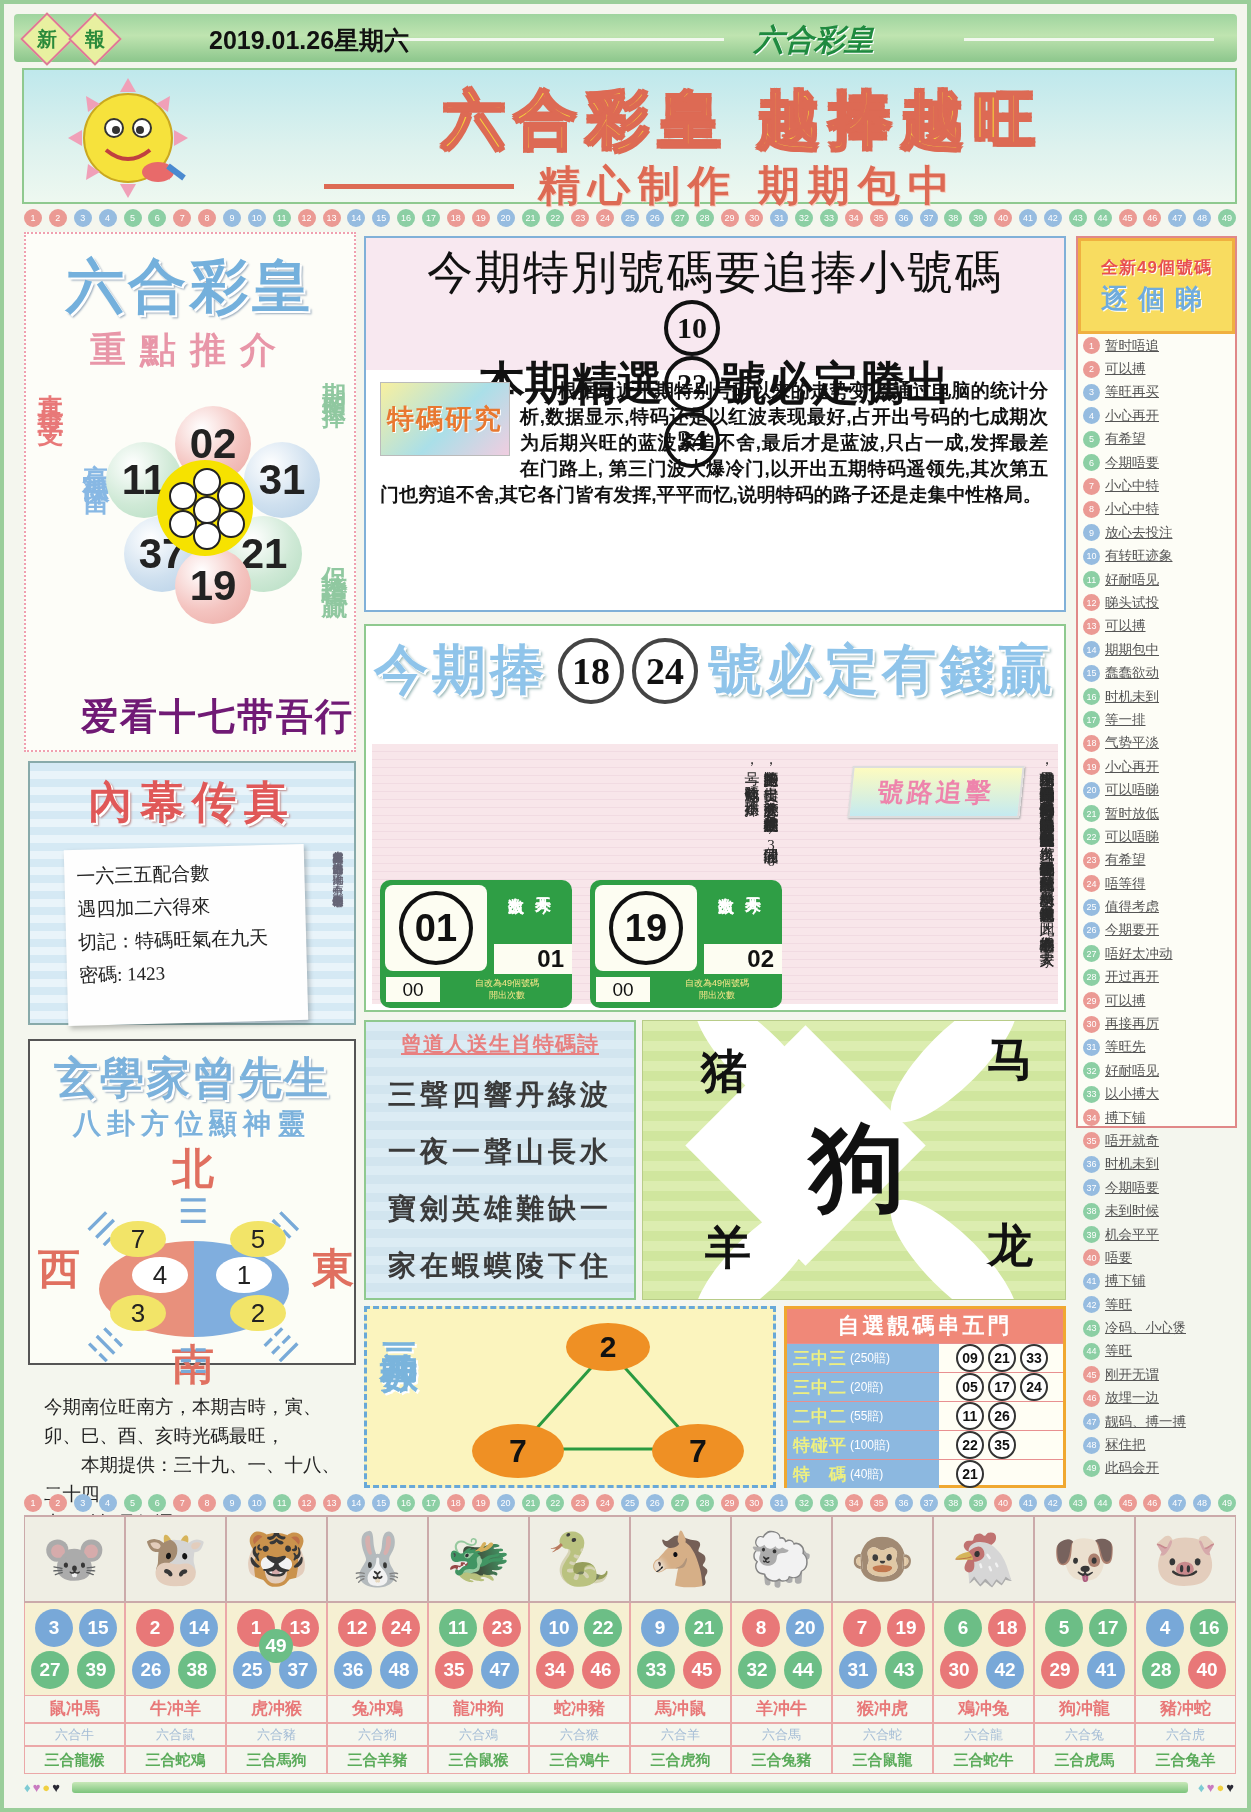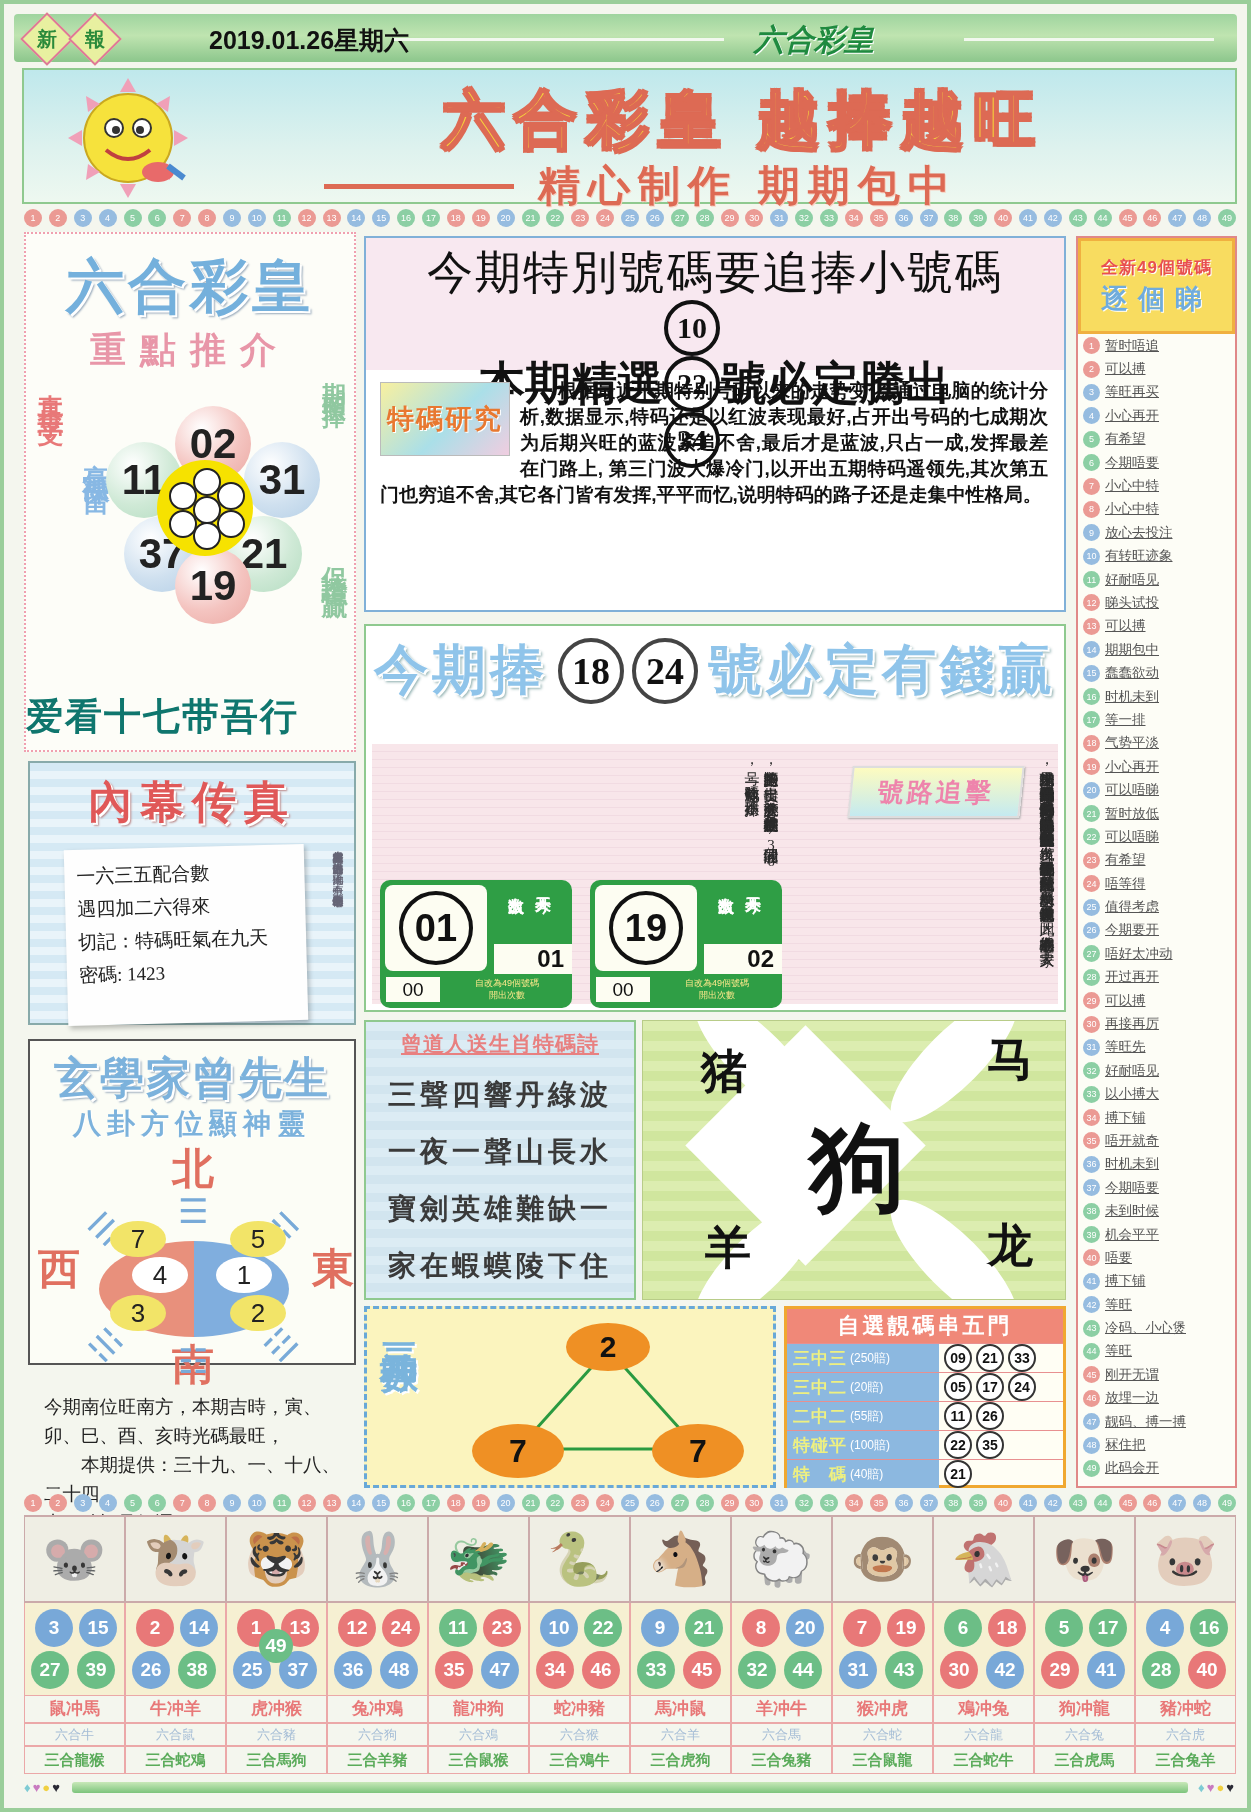--- a/index.html
+++ b/index.html
@@ -27,21 +27,21 @@
   .leftbox{left:20px;top:228px;width:332px;height:520px;border:2px dotted #f0a0b0;background:#fdfdf8;}
   .ltitle{position:absolute;left:0;top:14px;width:100%;text-align:center;font-size:58px;font-weight:bold;letter-spacing:4px;color:#74b0dc;text-shadow:2px 2px 0 #fff,3px 3px 2px #9ab;}
   .lsub{position:absolute;left:0;top:92px;width:100%;text-align:center;font-size:36px;font-weight:bold;letter-spacing:14px;color:#e896a8;}
   .vtag{position:absolute;writing-mode:vertical-rl;text-orientation:upright;font-weight:bold;letter-spacing:8px;}
   .ball{position:absolute;width:76px;height:76px;border-radius:50%;display:flex;align-items:center;justify-content:center;font-size:42px;font-weight:bold;color:#222;z-index:1;}
   .tpink{background:radial-gradient(circle at 35% 30%,#fff,#f4c4c0 55%,#eba8a2);}
   .tgreen{background:radial-gradient(circle at 35% 30%,#fff,#cfe9d6 55%,#b3dcc0);}
   .tblue{background:radial-gradient(circle at 35% 30%,#fff,#cfe0ef 55%,#b4cfe6);}
   .flower-core{position:absolute;width:96px;height:96px;border-radius:50%;background:#f6e200;z-index:2;}
   .flower-core i{position:absolute;width:24px;height:24px;border-radius:50%;background:#fff;border:2px solid #222;}
-  .slogan{position:absolute;left:0;top:458px;width:100%;text-align:left;font-size:37px;font-weight:bold;color:#0f766e;letter-spacing:2px;}
+  .slogan{position:absolute;left:0;top:458px;width:100%;text-align:right;font-size:37px;font-weight:bold;color:#701a75;letter-spacing:2px;}
   
   .insider{left:24px;top:757px;width:328px;height:264px;border:2px solid #8aa;background:repeating-linear-gradient(180deg,#d5e9f4 0 8px,#e9f4fa 8px 16px);}
   .ins-title{position:absolute;top:10px;width:100%;text-align:center;font-size:44px;font-weight:bold;letter-spacing:8px;color:#e05858;text-shadow:2px 2px 0 #fff,3px 3px 2px #b88;}
   .ins-paper{position:absolute;left:36px;top:84px;width:216px;height:156px;background:#fefefe;box-shadow:2px 3px 5px rgba(0,0,0,.25);transform:rotate(-1.5deg);padding:10px 12px;font-family:"Liberation Serif",serif;font-size:19px;line-height:33px;color:#222;white-space:pre-line;}
   .ins-side{position:absolute;right:6px;top:80px;height:170px;writing-mode:vertical-rl;text-orientation:upright;font-size:11px;color:#667;line-height:1.9;}
   
   .master{left:24px;top:1035px;width:328px;height:326px;border:2px solid #555;background:#fcfdf6;}
   .m-title{position:absolute;top:8px;width:100%;text-align:center;font-size:44px;font-weight:bold;letter-spacing:2px;color:#7cb2dc;text-shadow:2px 2px 0 #fff,3px 3px 2px #9ab;}
   .m-sub{position:absolute;top:64px;width:100%;text-align:center;font-size:28px;font-weight:bold;letter-spacing:6px;color:#7cb2dc;text-shadow:1px 1px 0 #fff;}
   .cdir{position:absolute;font-size:42px;font-weight:bold;color:#e07060;font-family:"Liberation Serif",serif;}
@@ -88,24 +88,24 @@
   
   .sanyuan{left:360px;top:1302px;width:412px;height:182px;border:3px dashed #68a8d8;background:#fbf4be;}
   .sy-label{position:absolute;left:6px;top:4px;height:172px;writing-mode:vertical-rl;text-orientation:upright;font-size:38px;font-weight:bold;color:#7ab4dc;letter-spacing:4px;text-shadow:2px 2px 0 #fff;}
   
   .combo{left:780px;top:1302px;width:282px;height:182px;border:3px solid #f0a830;background:#fffef4;}
   .combo-h{height:34px;background:#f08878;display:flex;align-items:center;justify-content:center;font-size:22px;font-weight:bold;color:#fff;letter-spacing:3px;}
   .combo-row{display:flex;height:28px;border-top:1px solid #e89090;}
   .combo-l{width:146px;background:#8cb8e0;display:flex;align-items:center;padding-left:6px;gap:3px;}
   .combo-l b{font-size:17px;color:#eef080;letter-spacing:1px;}
   .combo-l i{font-style:normal;font-size:12px;color:#fff;}
-  .combo-r{flex:1;display:flex;align-items:center;gap:4px;padding-left:5px;}
+  .combo-r{flex:1;display:flex;align-items:center;gap:4px;padding-left:17px;}
   .ncirc{width:24px;height:24px;border:2px solid #333;border-radius:50%;background:#fff;display:flex;align-items:center;justify-content:center;font-size:14px;font-weight:bold;color:#111;}
   
-  .sidebar{left:1072px;top:232px;width:161px;height:1252px;border:2px solid #e08888;background:#fdfdf6;}
+  .sidebar{left:1072px;top:232px;width:161px;height:892px;border:2px solid #e08888;background:#fdfdf6;}
   .sb-head{height:90px;background:#f8dc60;border:3px solid #f0b040;display:flex;flex-direction:column;align-items:center;justify-content:center;gap:2px;}
   .sb-t1{font-size:17px;font-weight:bold;color:#e85050;text-shadow:1px 1px 0 #fff;letter-spacing:1px;}
   .sb-t2{font-size:27px;font-weight:bold;color:#70acdc;letter-spacing:10px;text-shadow:1px 1px 0 #fff;}
   .sb-item{height:23.4px;display:flex;align-items:center;gap:5px;padding-left:5px;}
   .sb-item .c{width:17px;height:17px;border-radius:50%;color:#fff;font-size:9px;display:flex;align-items:center;justify-content:center;flex:0 0 auto;}
   .sb-item .t{font-size:13.5px;color:#555;font-family:"Liberation Serif",serif;text-decoration:underline;white-space:nowrap;}
   
   .bottom{left:20px;top:1490px;width:1212px;}
   .grid12{display:grid;grid-template-columns:repeat(12,1fr);}
   .acell{height:84px;border:2px solid #eba8a8;border-left-width:1px;border-right-width:1px;background:#fdfbe6;display:flex;align-items:center;justify-content:center;font-size:52px;filter:saturate(.55) contrast(.9);}

